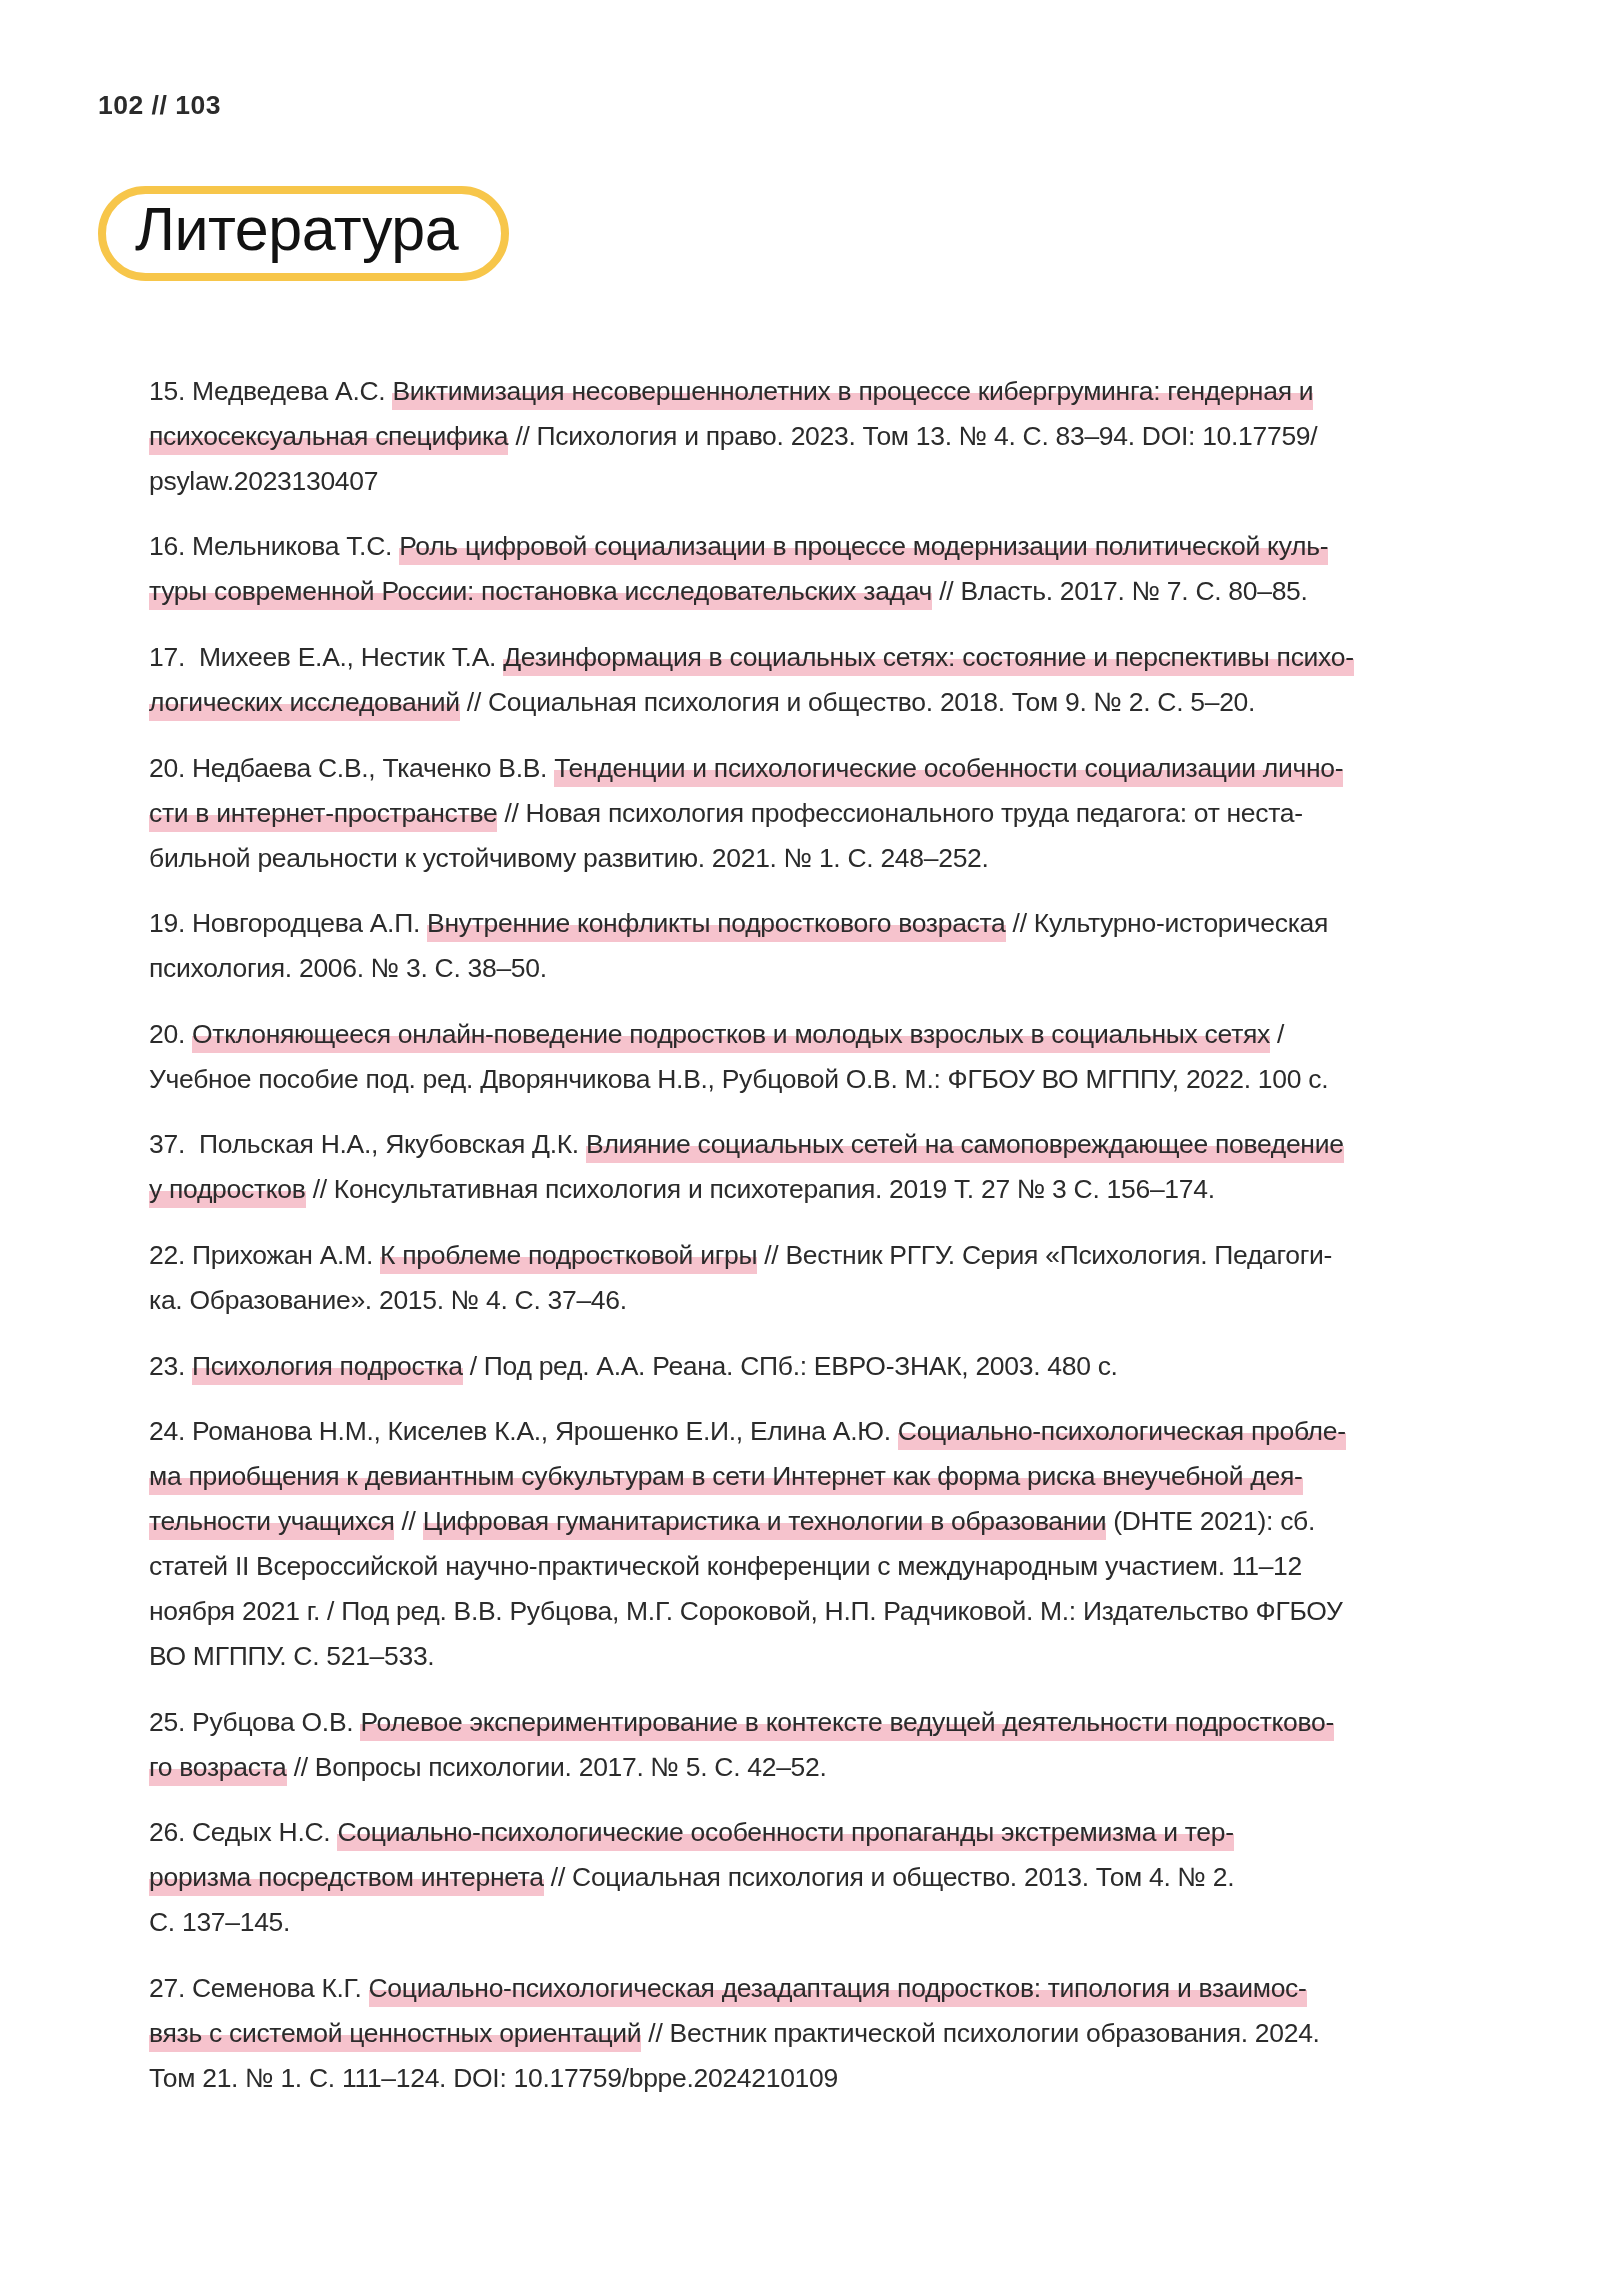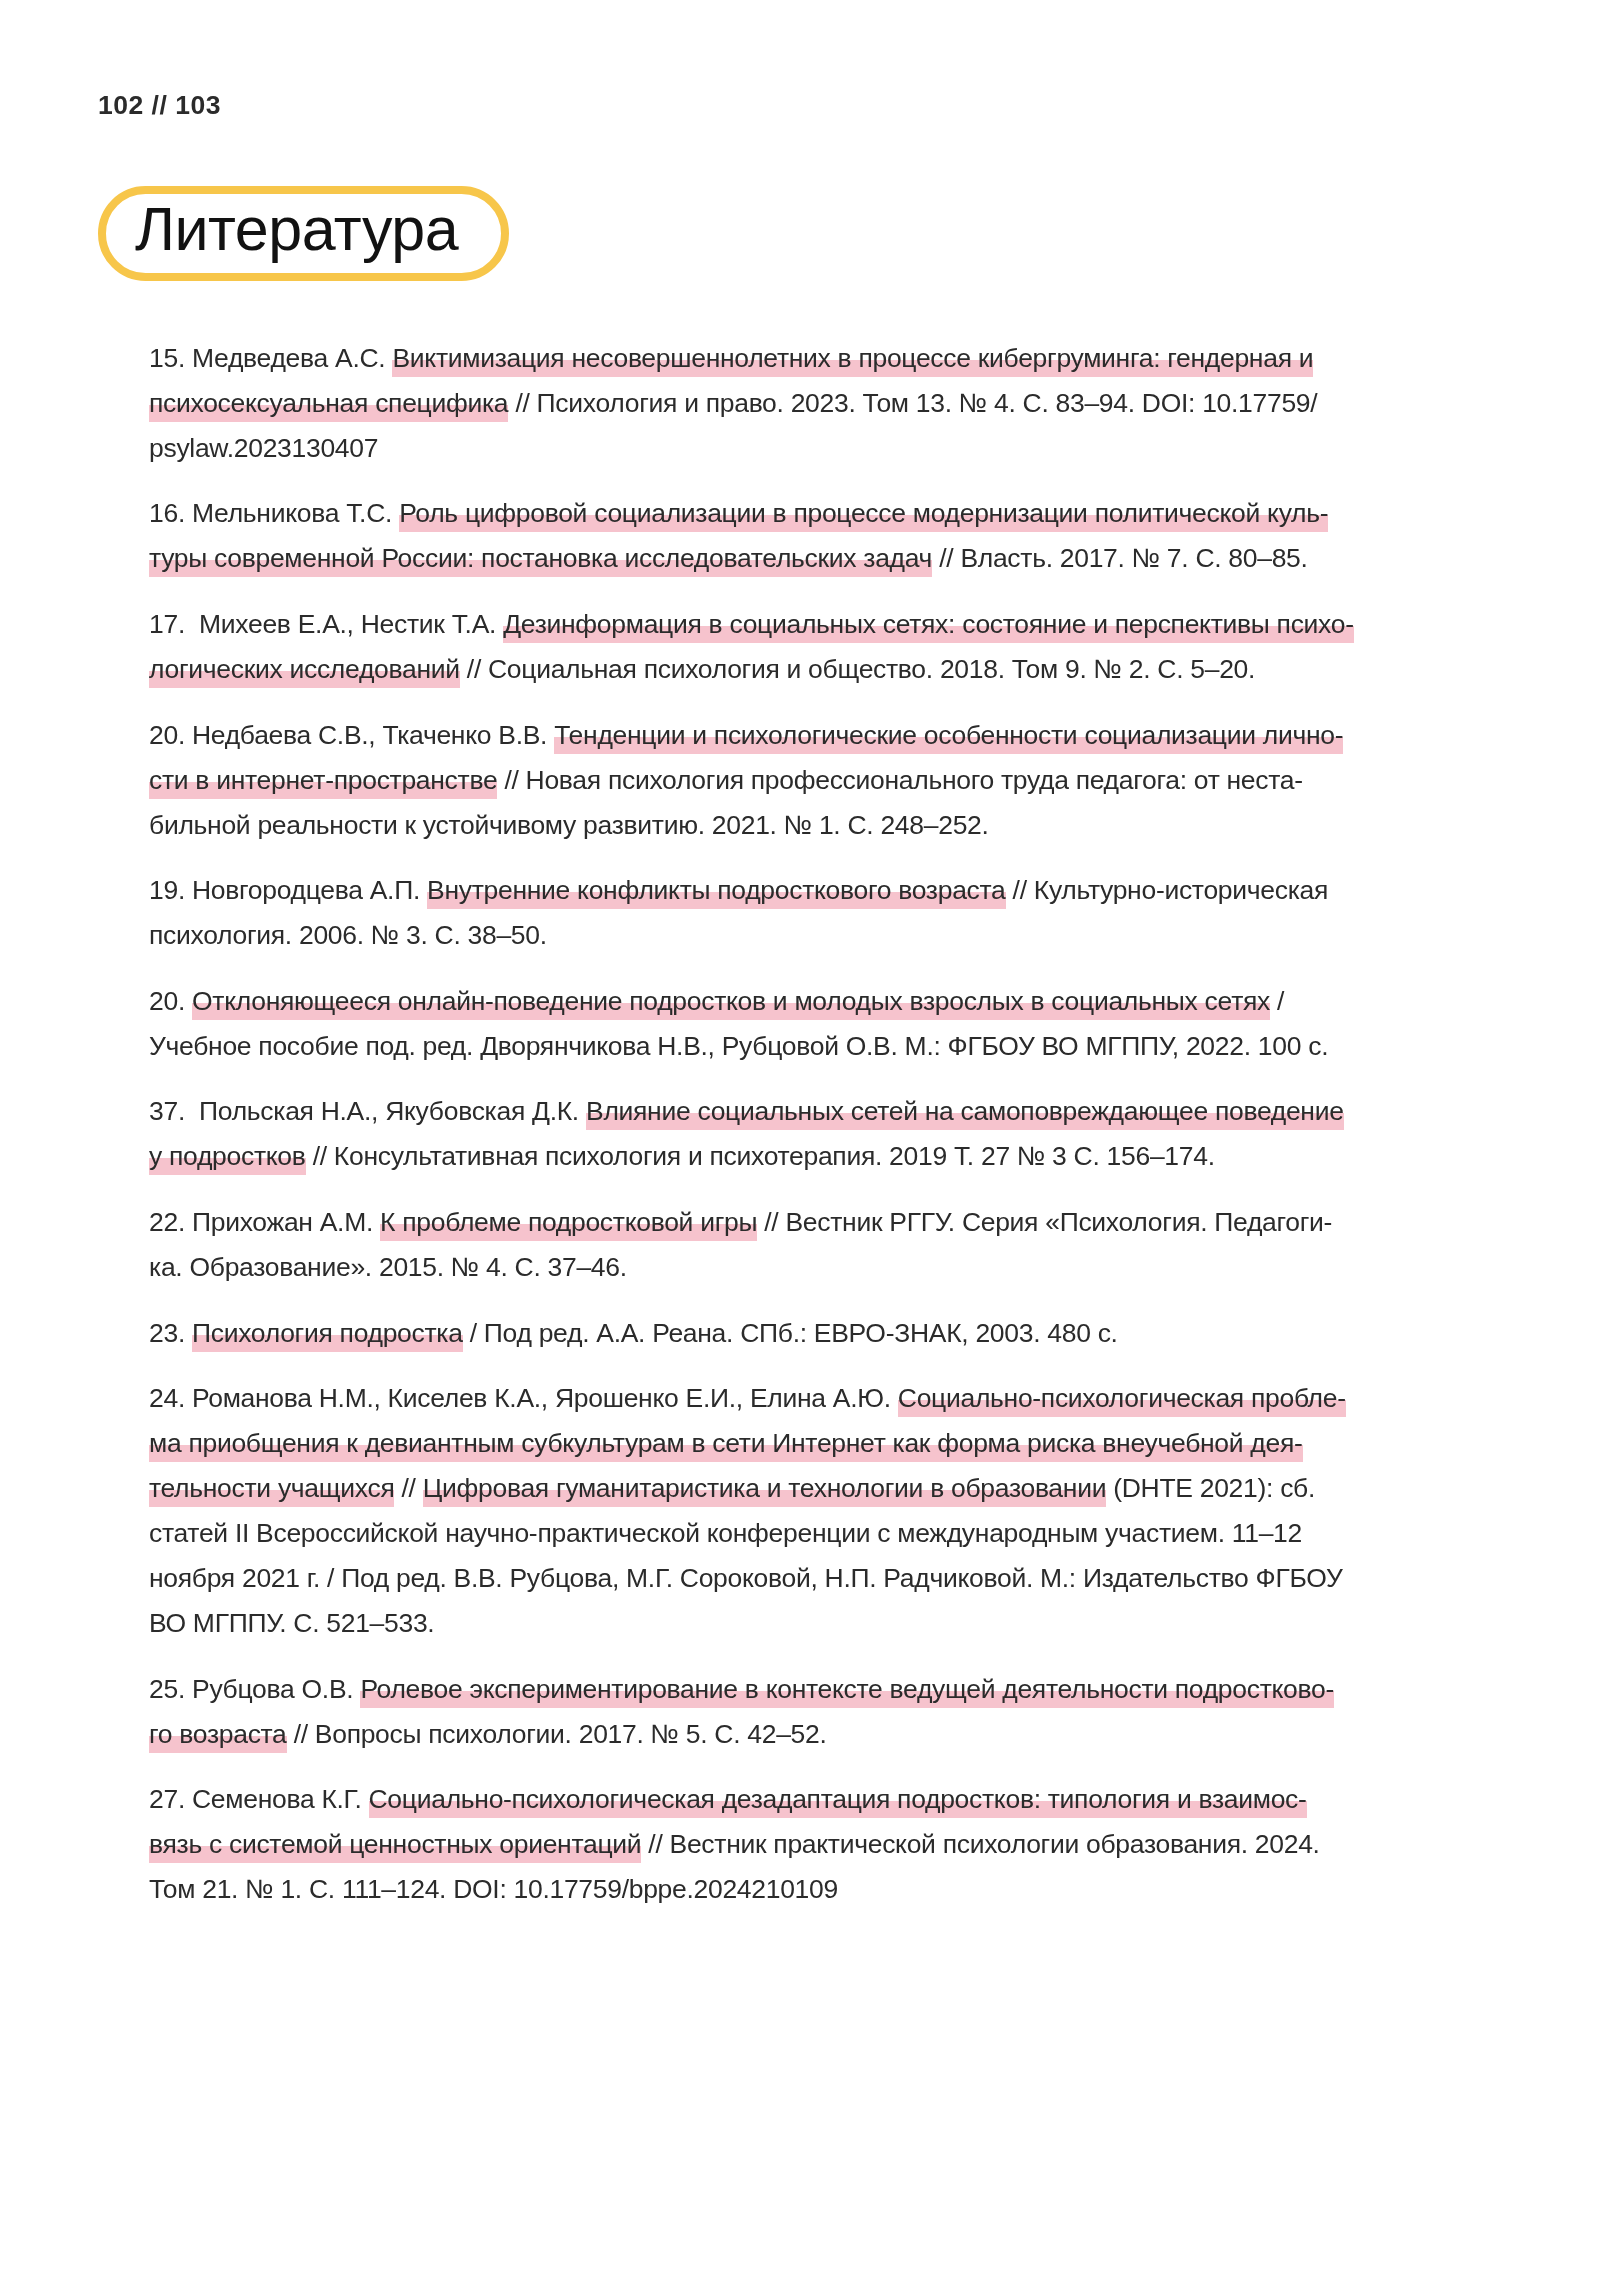--- a/index.html
+++ b/index.html
@@ -38,21 +38,21 @@
   }
   .section-title {
     margin: 0;
     font-size: 61px;
     font-weight: 400;
     letter-spacing: -0.5px;
     color: #121212;
     line-height: 1.1;
   }
   .refs {
-    margin-top: 55px;
+    margin-top: 88px;
     margin-left: 51px;
     width: 1362px;
   }
   .ref {
     margin: 0 0 20.6px 0;
     font-size: 26.5px;
     line-height: 45px;
     letter-spacing: -0.3px;
     white-space: pre-wrap;
   }
@@ -95,19 +95,22 @@
 ка. Образование». 2015. № 4. С. 37–46.</span></p>
       <p class="ref"><span class="plain">23. </span><span class="hl">Психология подростка</span><span class="plain"> / Под ред. А.А. Реана. СПб.: ЕВРО-ЗНАК, 2003. 480 с.</span></p>
       <p class="ref"><span class="plain">24. Романова Н.М., Киселев К.А., Ярошенко Е.И., Елина А.Ю. </span><span class="hl">Социально-психологическая пробле-
 ма приобщения к девиантным субкультурам в сети Интернет как форма риска внеучебной дея-
 тельности учащихся</span><span class="plain"> // </span><span class="hl">Цифровая гуманитаристика и технологии в образовании</span><span class="plain"> (DHTE 2021): сб.
 статей II Всероссийской научно-практической конференции с международным участием. 11–12
 ноября 2021 г. / Под ред. В.В. Рубцова, М.Г. Сороковой, Н.П. Радчиковой. М.: Издательство ФГБОУ
 ВО МГППУ. С. 521–533.</span></p>
       <p class="ref"><span class="plain">25. Рубцова О.В. </span><span class="hl">Ролевое экспериментирование в контексте ведущей деятельности подростково-
 го возраста</span><span class="plain"> // Вопросы психологии. 2017. № 5. С. 42–52.</span></p>
+      <p class="ref"><span class="plain">26. Седых Н.С. </span><span class="hl">Социально-психологические особенности пропаганды экстремизма и тер-
+роризма посредством интернета</span><span class="plain"> // Социальная психология и общество. 2013. Том 4. № 2.
+С. 137–145.</span></p>
       <p class="ref"><span class="plain">27. Семенова К.Г. </span><span class="hl">Социально-психологическая дезадаптация подростков: типология и взаимос-
 вязь с системой ценностных ориентаций</span><span class="plain"> // Вестник практической психологии образования. 2024.
 Том 21. № 1. С. 111–124. DOI: 10.17759/bppe.2024210109</span></p>
     </div>
 
 </div>
 
 
 </body></html>

